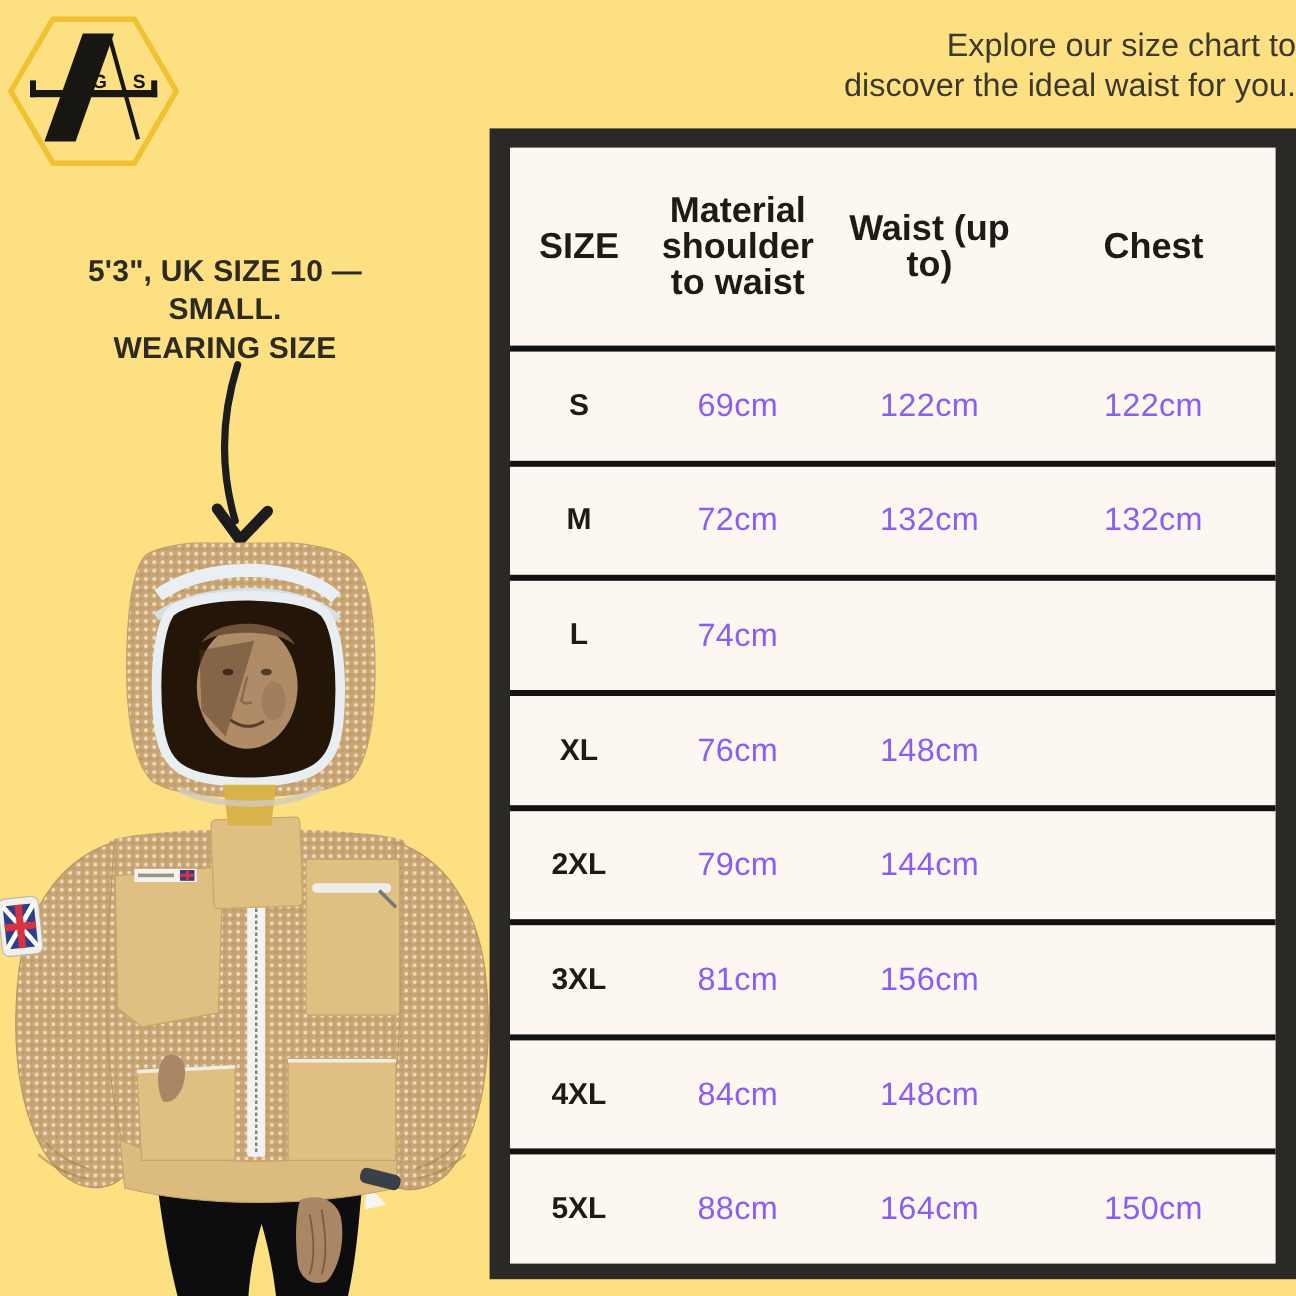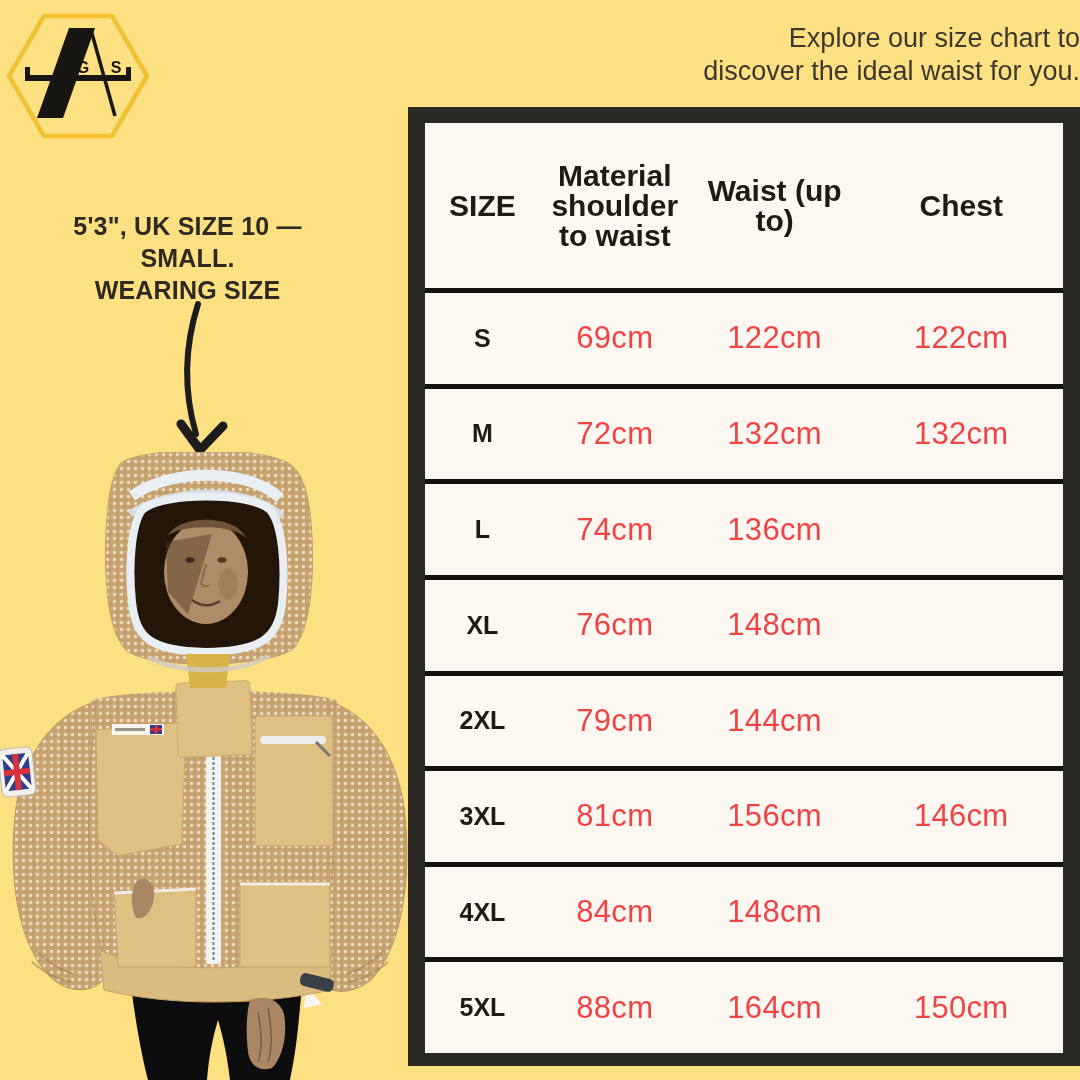--- a/index.html
+++ b/index.html
@@ -34,21 +34,21 @@
   }
   .trow{
     display:grid;grid-template-columns:18% 23.5% 26.6% 31.9%;
     align-items:center;text-align:center;
   }
   .trow.head{height:165px;flex:none;}
   .trow.data{flex:1;border-top:5px solid #121212;}
   .hcell{font-size:30px;font-weight:700;color:#1E1B16;line-height:30px;}
   .hcell .wrap{display:inline-block;max-width:150px;}
   .cell-size{font-size:25px;font-weight:700;color:#1E1B16;}
-  .cell-val{font-size:31px;font-weight:400;color:#ef4444;letter-spacing:.3px;}
+  .cell-val{font-size:27px;font-weight:400;color:#8b5cf6;letter-spacing:.3px;}
 </style>
 </head>
 <body>
 
 <div class="canvas">
 
   <svg class="logo" viewBox="0 0 148 140">
     <polygon points="5,70 40,10 108,10 143,70 108,130 40,130" fill="none" stroke="#F0C232" stroke-width="4.5" stroke-linejoin="round"></polygon>
     <g fill="#181613">
       <rect x="21" y="69" width="106" height="6"></rect>
@@ -192,40 +192,38 @@
       <div class="trow data">
         <div class="cell-size">M</div>
         <div class="cell-val">72cm</div>
         <div class="cell-val">132cm</div>
         <div class="cell-val">132cm</div>
       </div>
 
       <div class="trow data">
         <div class="cell-size">L</div>
         <div class="cell-val">74cm</div>
-        <div class="cell-val">136cm</div>
       </div>
 
       <div class="trow data">
         <div class="cell-size">XL</div>
         <div class="cell-val">76cm</div>
         <div class="cell-val">148cm</div>
       </div>
 
       <div class="trow data">
         <div class="cell-size">2XL</div>
         <div class="cell-val">79cm</div>
         <div class="cell-val">144cm</div>
       </div>
 
       <div class="trow data">
         <div class="cell-size">3XL</div>
         <div class="cell-val">81cm</div>
         <div class="cell-val">156cm</div>
-        <div class="cell-val">146cm</div>
       </div>
 
       <div class="trow data">
         <div class="cell-size">4XL</div>
         <div class="cell-val">84cm</div>
         <div class="cell-val">148cm</div>
       </div>
 
       <div class="trow data">
         <div class="cell-size">5XL</div>

